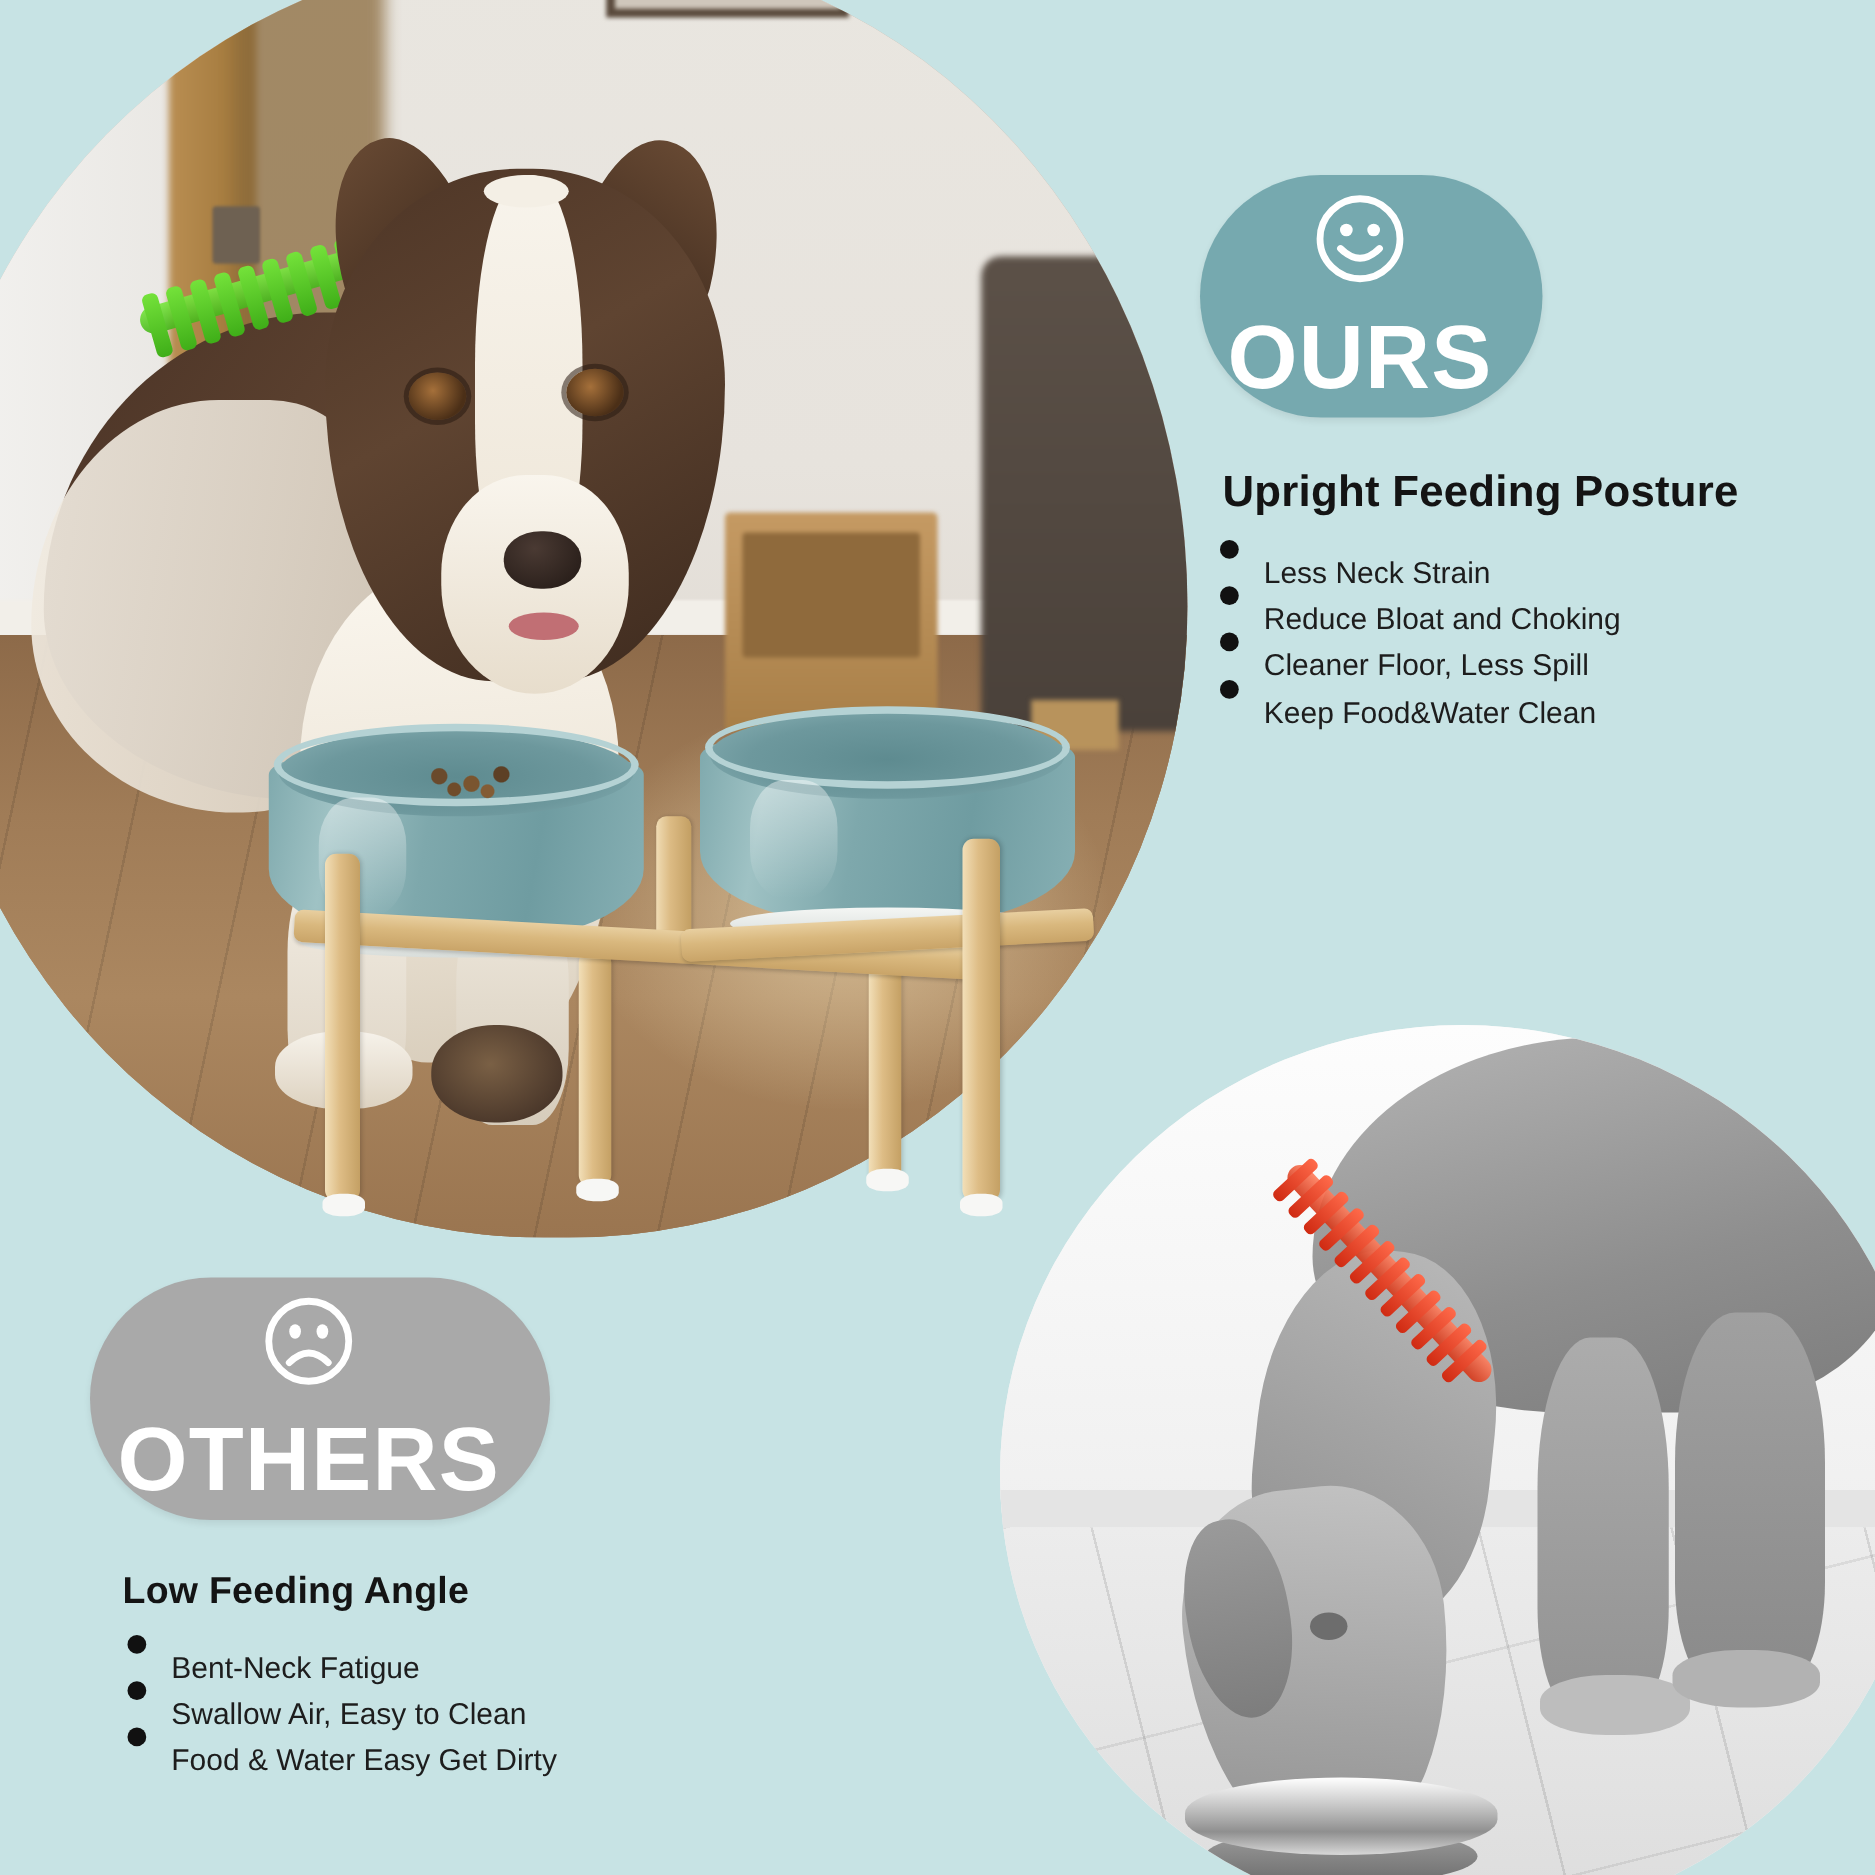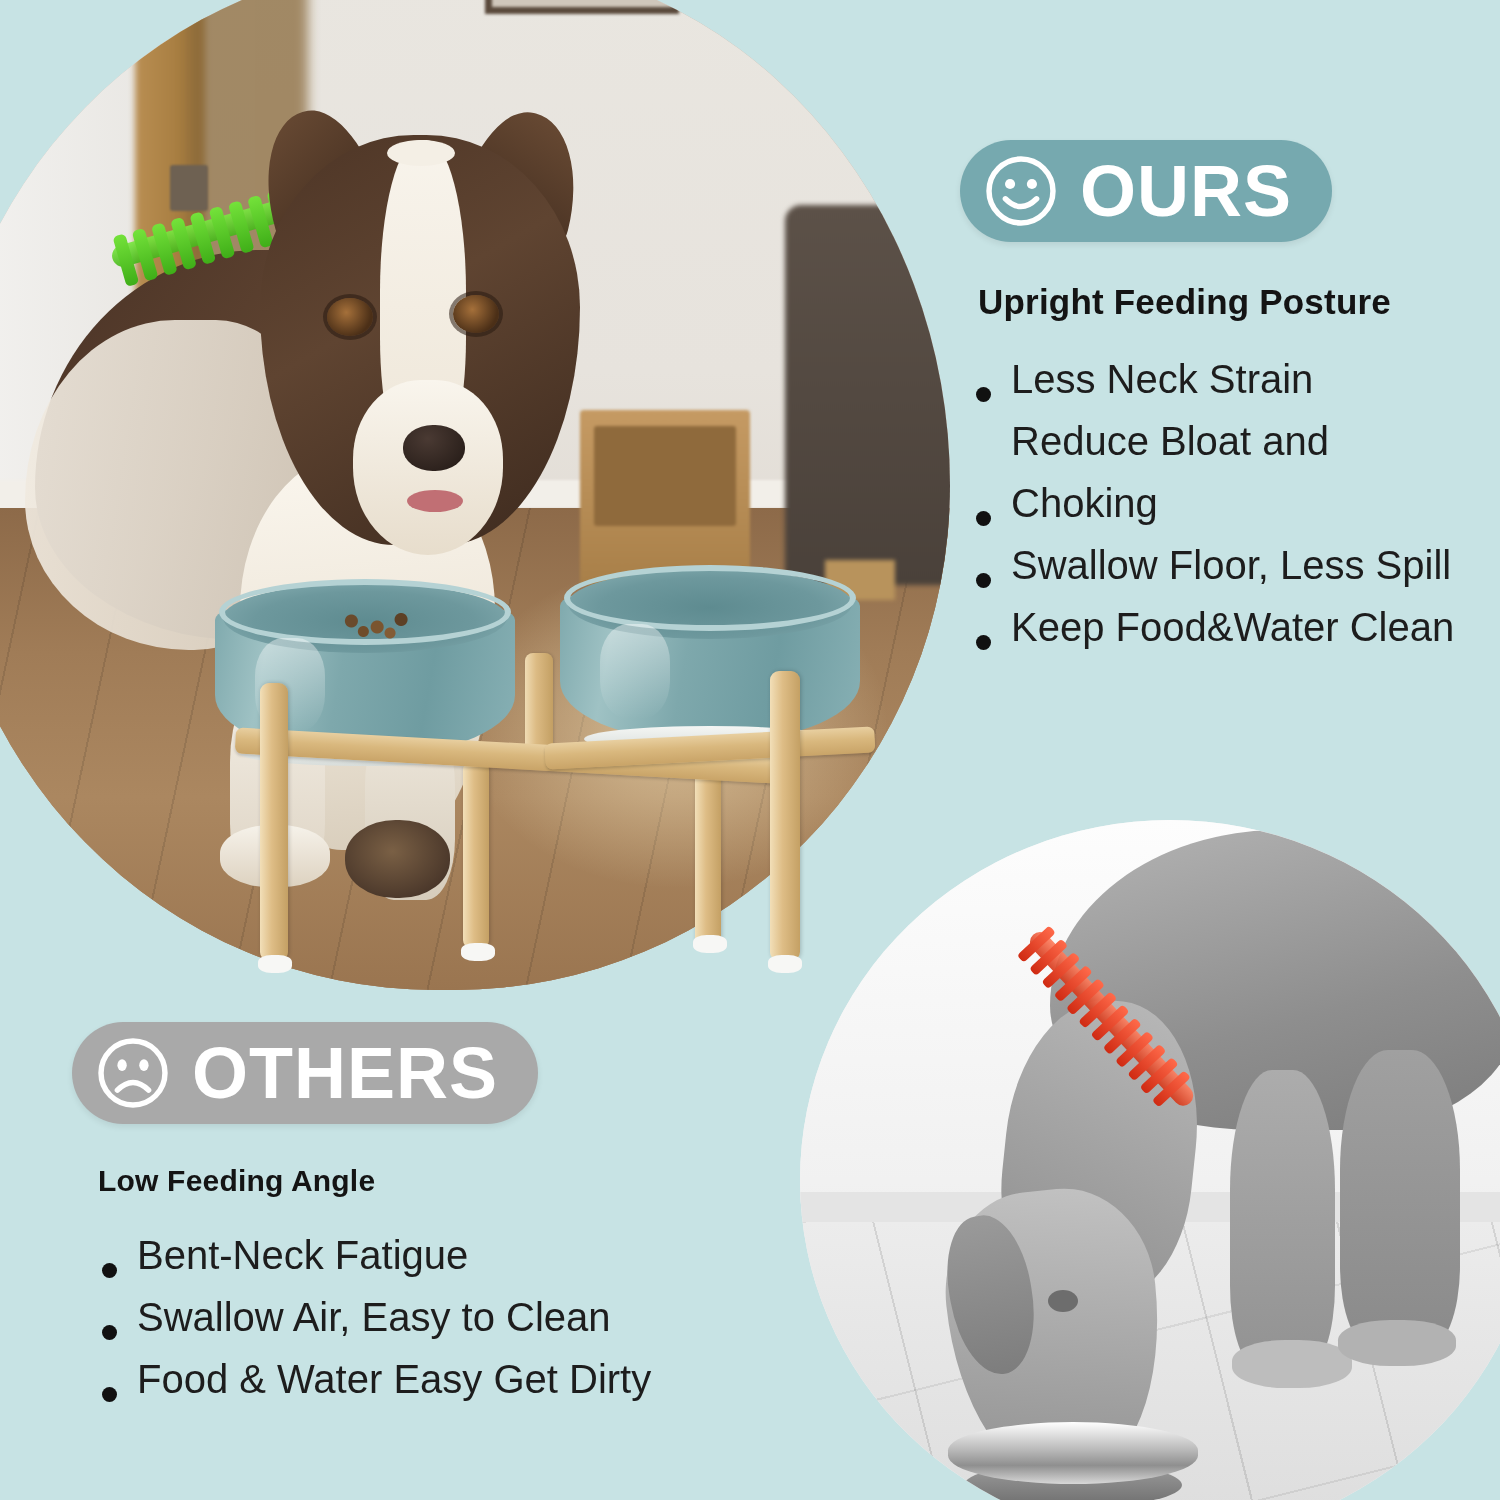--- a/index.html
+++ b/index.html
@@ -120,29 +120,29 @@
   .leg-fl{left:45px;top:118px;width:28px;height:278px;}
   .leg-fr{left:555px;top:106px;width:30px;height:290px;}
   .leg-bl{left:248px;top:196px;width:26px;height:188px;}
   .leg-br{left:480px;top:188px;width:26px;height:196px;}
   .foot{position:absolute;width:34px;height:18px;background:#f7f7f5;border-radius:40%;}
 
   
   .panel{position:absolute;}
   .panel-ours{left:960px;top:140px;width:510px;}
   .panel-others{left:72px;top:1022px;width:600px;}
-  .badge{display:flex;align-items:center;gap:20px;border-radius:999px;padding:12px 40px 12px 22px;width:max-content;}
+  .badge{display:flex;align-items:center;gap:20px;border-radius:999px;padding:12px 40px 12px 22px;width:max-content;flex-direction:column;}
   .badge-ours{background:#76a9af;box-shadow:0 3px 6px rgba(0,0,0,.08);}
   .badge-others{background:#a9a9a9;box-shadow:0 3px 6px rgba(0,0,0,.08);}
   .badge-label{color:#ffffff;font-size:72px;font-weight:bold;letter-spacing:1px;line-height:1;}
   .face{width:78px;height:78px;flex:0 0 78px;}
   .heading{font-size:35px;font-weight:bold;color:#141414;margin:40px 0 0 18px;letter-spacing:.2px;}
   .panel-others .heading{margin-left:26px;font-size:30px;}
   ul.bullets{list-style:none;margin:26px 0 0 0;padding:0;}
-  ul.bullets li{display:flex;align-items:flex-end;gap:20px;font-size:40px;color:#1d1d1d;line-height:1.55;}
+  ul.bullets li{display:flex;align-items:flex-start;gap:20px;font-size:24px;color:#1d1d1d;line-height:1.55;}
   .panel-ours ul.bullets{margin-left:16px;}
   .panel-others ul.bullets{margin-left:30px;font-size:35px;}
   .dot{width:15px;height:15px;border-radius:50%;background:#111;flex:0 0 15px;position:relative;top:-8px;}
 </style>
 </head>
 <body>
 
 <div class="stage">
 
   <div class="photo-ours">
@@ -283,21 +283,21 @@
       <li>
           <span class="dot"></span>
           <span>Less Neck Strain</span>
         </li>
       <li>
           <span class="dot"></span>
           <span>Reduce Bloat and Choking</span>
         </li>
       <li>
           <span class="dot"></span>
-          <span>Swallow Floor, Less Spill</span>
+          <span>Cleaner Floor, Less Spill</span>
         </li>
       <li>
           <span class="dot"></span>
           <span>Keep Food&amp;Water Clean</span>
         </li>
     </ul>
   </div>
 
   <div class="panel panel-others">
     <div class="badge badge-others">

